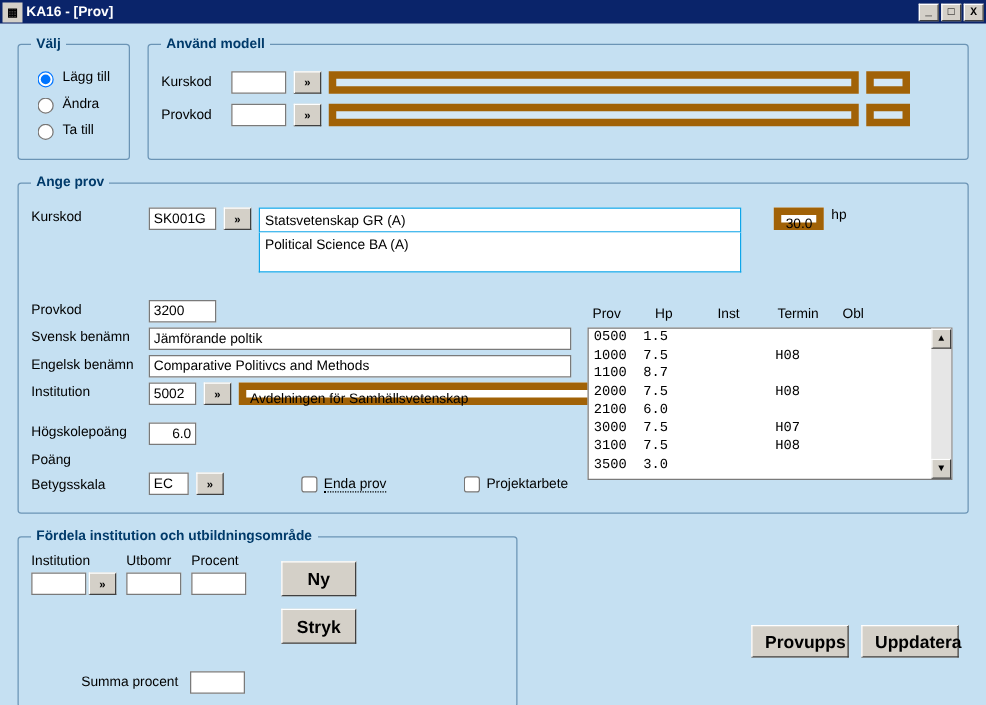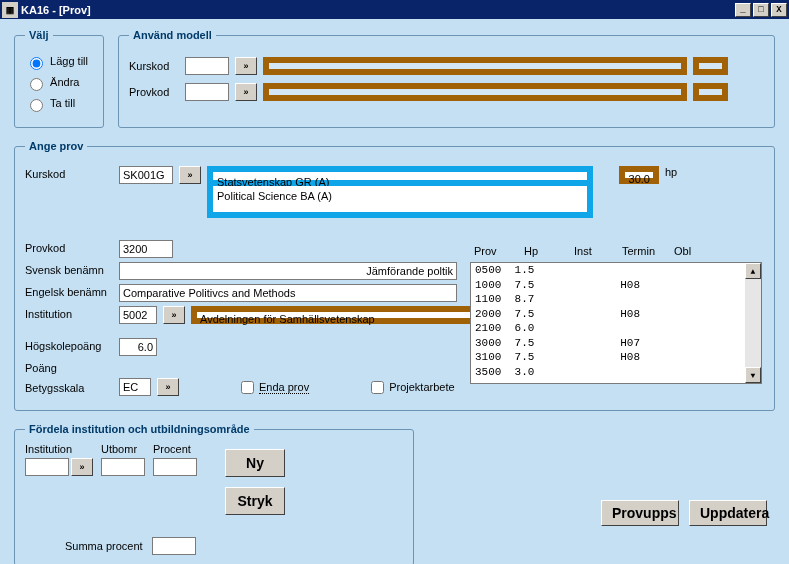--- a/index.html
+++ b/index.html
@@ -114,21 +114,21 @@
     font-weight: bold;
     padding: 4px 10px;
     cursor: pointer;
   }
   .btn.big { width: 78px; height: 26px; }
 
   .fs-ange { margin-bottom: 12px; }
   .ange-row { display: flex; align-items: flex-start; gap: 6px; margin: 4px 0; }
   .ange-row .fldlabel { width: 88px; padding-top: 2px; }
   .multiline {
-    border: 6px solid #0ea5e9;
+    border: 1px solid #0ea5e9;
     background: #fff;
     font-family: inherit;
     font-size: 11px;
     padding: 2px 4px;
     line-height: 16px;
   }
 
   .fs-ford { width: 400px; float: left; }
   .ford-cols { display: flex; gap: 8px; align-items: flex-start; }
   .ford-col .colhead { display: block; margin-bottom: 3px; }
@@ -261,21 +261,21 @@
     </div>
 
     <div style="height:14px"></div>
 
     <div class="ange-row">
       <span class="fldlabel">Provkod</span>
       <input type="text" class="txt" style="width: 54px;" value="3200">
     </div>
     <div class="ange-row">
       <span class="fldlabel">Svensk benämn</span>
-      <input type="text" class="txt" style="width: 338px; text-align: right;" value="Jämförande poltik">
+      <input type="text" class="txt" style="width: 338px;" value="Jämförande poltik">
     </div>
     <div class="ange-row">
       <span class="fldlabel">Engelsk benämn</span>
       <input type="text" class="txt" style="width: 338px;" value="Comparative Politivcs and Methods">
     </div>
     <div class="ange-row">
       <span class="fldlabel">Institution</span>
       <input type="text" class="txt" style="width: 38px;" value="5002">
       <button class="btn-arrow">»</button>
       <span class="sunken white" style="width:386px;padding:1px 3px">Avdelningen för Samhällsvetenskap</span>

